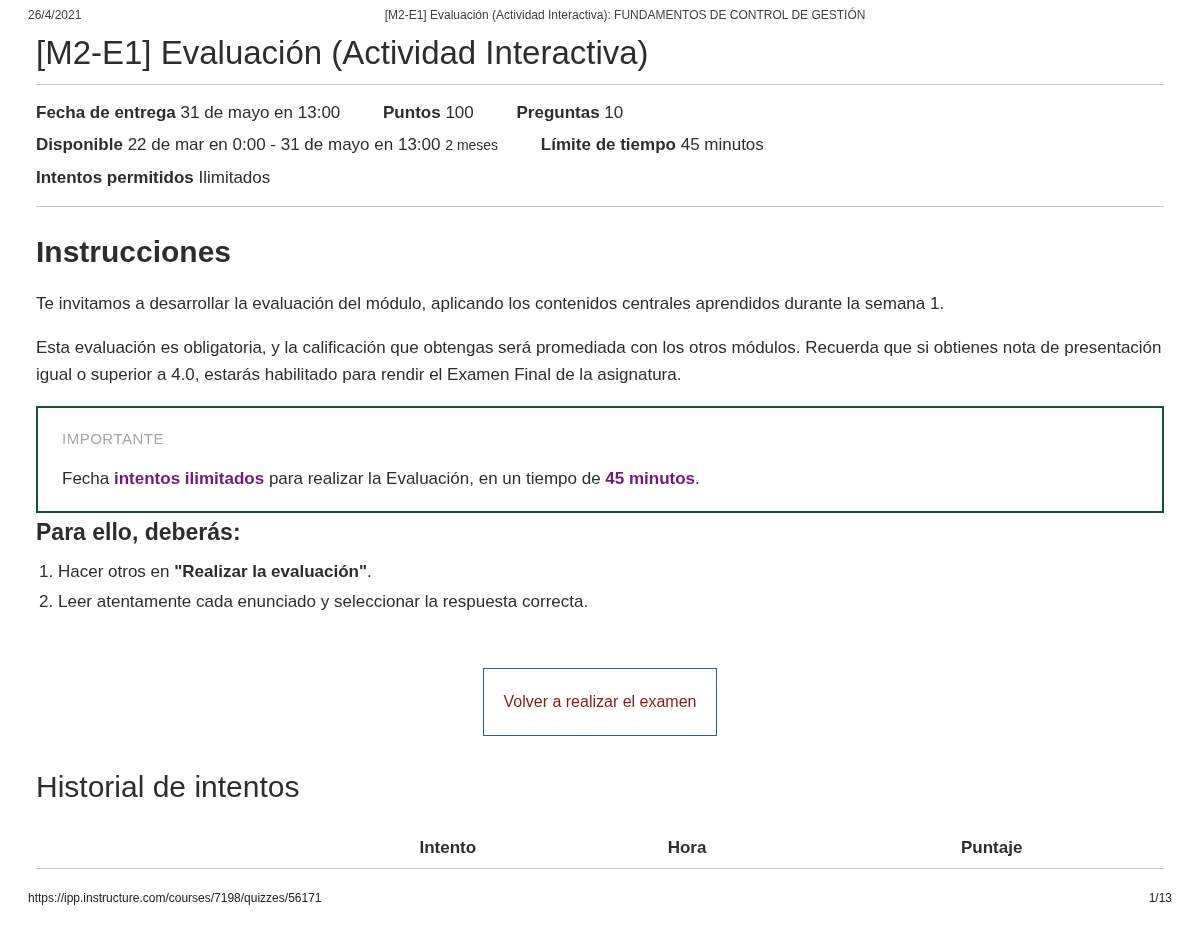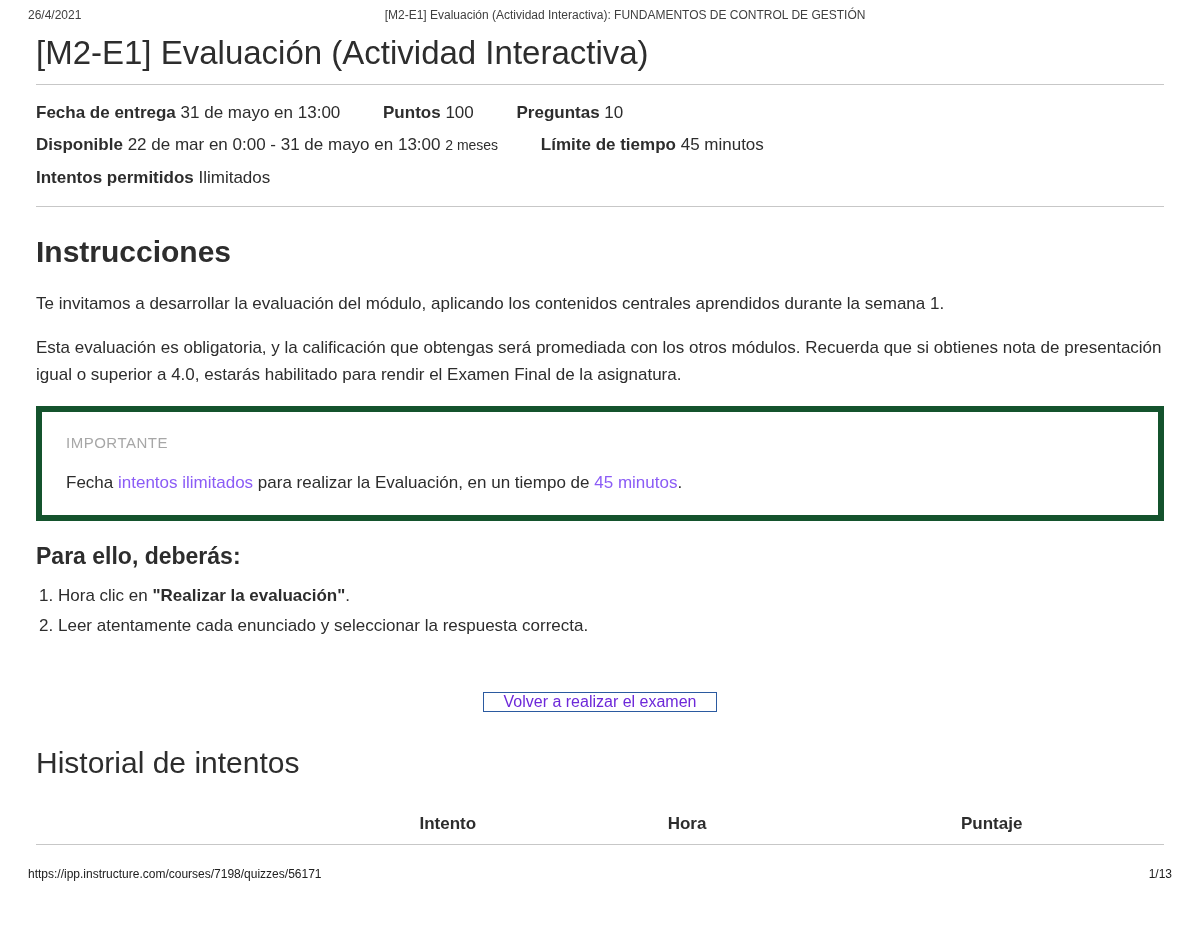--- a/index.html
+++ b/index.html
@@ -65,36 +65,36 @@
     }
     h2.section-title.history {
       font-weight: 400;
     }
     p.body-text {
       font-size: 17px;
       line-height: 1.55;
       margin: 0 0 18px 0;
     }
     .important-box {
-      border: 6px solid #14532d;
+      border: 2px solid #14532d;
       padding: 22px 24px 22px 24px;
-      margin: 4px 0 22px 0;
+      margin: 4px 0 6px 0;
     }
     .important-label {
       color: #a7a7a7;
       font-size: 15px;
       letter-spacing: 0.5px;
       margin-bottom: 22px;
     }
     .important-text {
       font-size: 17px;
     }
     .red-bold {
-      color: #8b5cf6;
-      font-weight: 400;
+      color: #701a75;
+      font-weight: 700;
     }
     .subhead {
       font-weight: 700;
       font-size: 23px;
       margin-bottom: 12px;
     }
     ol.steps {
       padding-left: 22px;
       font-size: 17px;
       line-height: 1.65;
@@ -105,24 +105,24 @@
     .bold {
       font-weight: 700;
     }
     .retake-wrap {
       text-align: center;
       margin: 52px 0 34px 0;
     }
     .retake-button {
       display: inline-block;
       border: 1px solid #2b5aa0;
-      color: #6d28d9;
+      color: #7f1d1d;
       background: #fff;
       font-size: 16px;
-      padding: 0 20px;
+      padding: 24px 20px;
       cursor: pointer;
       font-family: inherit;
       text-align: right;
     }
     .history-table {
       width: 100%;
       margin-top: 6px;
     }
     .history-header {
       display: flex;
@@ -201,21 +201,21 @@
   <div class="important-box">
     <div class="important-label">IMPORTANTE</div>
     <div class="important-text">
       <span>Fecha </span><span class="red-bold">intentos ilimitados</span><span> para realizar la Evaluación, en un tiempo de </span><span class="red-bold">45 minutos</span><span>.</span>
     </div>
   </div>
 
   <p class="subhead">Para ello, deberás:</p>
   <ol class="steps">
     <li>
-      <span>Hora clic en </span><span class="bold">"Realizar la evaluación"</span><span>.</span>
+      <span>Hacer otros en </span><span class="bold">"Realizar la evaluación"</span><span>.</span>
     </li>
     <li>Leer atentamente cada enunciado y seleccionar la respuesta correcta.</li>
   </ol>
 
   <div class="retake-wrap">
     <button class="retake-button">Volver a realizar el examen</button>
   </div>
 
   <h2 class="section-title history">Historial de intentos</h2>
 

